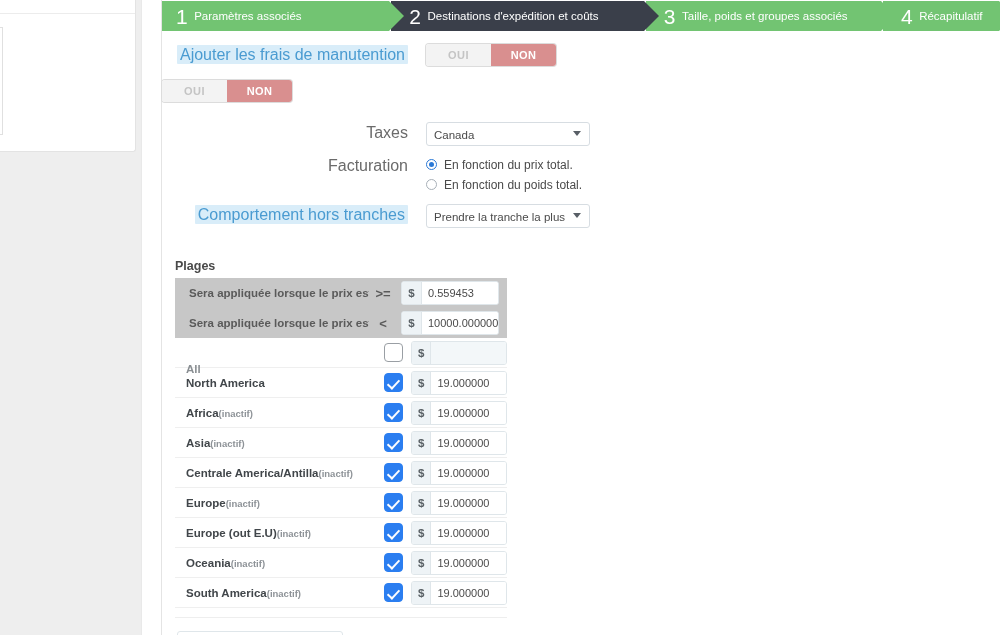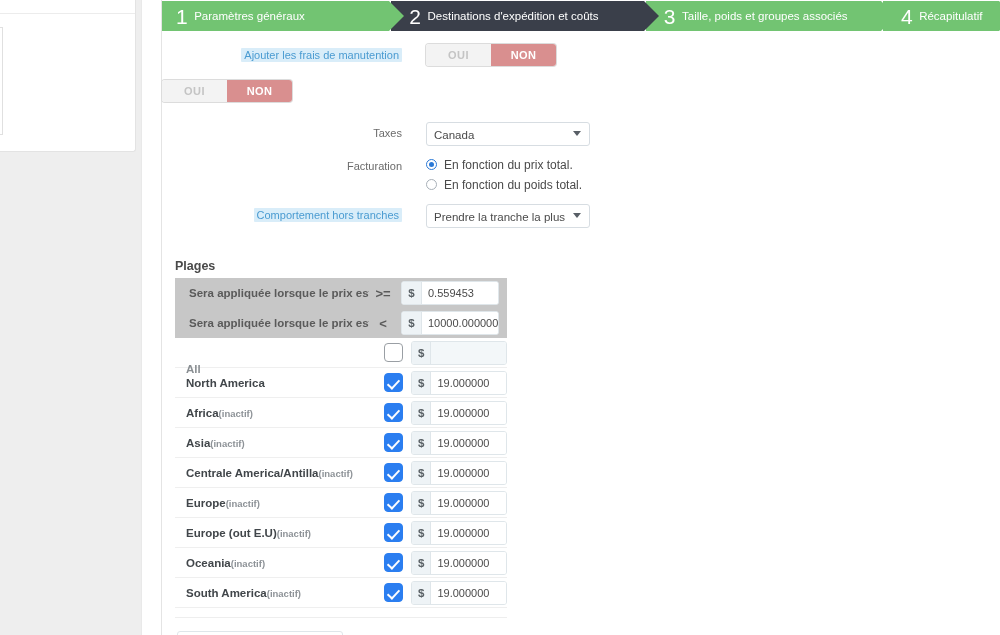--- a/index.html
+++ b/index.html
@@ -89,22 +89,22 @@
 
   .step.s1 { --c: #72c472; width: 236px; }
   .step.s2 { --c: #3a3f4a; width: 262px; padding-left: 18px; }
   .step.s3 { --c: #72c472; width: 244px; padding-left: 18px; }
   .step.s4 { --c: #72c472; width: 120px; padding-left: 18px; }
 
   
   .form { position: absolute; left: 0; top: 44px; width: 100%; }
   .frow { display: flex; align-items: flex-start; margin-bottom: 0px; height: 36px; }
   .flabel {
-    width: 264px; text-align: right; padding-right: 24px;
-    font-size: 11px; color: #6b6b6b; line-height: 22px; white-space: nowrap;
+    width: 264px; text-align: right; padding-right: 18px;
+    font-size: 16px; color: #6b6b6b; line-height: 22px; white-space: nowrap;
   }
   .flabel .hl {
     background: #d9edf9; color: #4a9bd1; padding: 1px 3px; border-radius: 1px;
   }
   .fctl { flex: 1; }
 
   
   .toggle { display: inline-flex; height: 22px; border-radius: 3px; overflow: hidden;
             box-shadow: 0 0 0 1px #dcdcdc; }
   .toggle .t {
@@ -228,21 +228,21 @@
     </div>
   </div>
   <div class="gutter"></div>
   <div class="gutter-line"></div>
 
   <div class="main">
 
     <div class="steps">
       <div class="step s1">
         <span class="step-num">1</span>
-        <span class="step-lbl">Paramètres généraux</span>
+        <span class="step-lbl">Paramètres associés</span>
       </div>
       <div class="step s2">
         <span class="step-num">2</span>
         <span class="step-lbl">Destinations d'expédition et coûts</span>
       </div>
       <div class="step s3">
         <span class="step-num">3</span>
         <span class="step-lbl">Taille, poids et groupes associés</span>
       </div>
       <div class="step s4">

